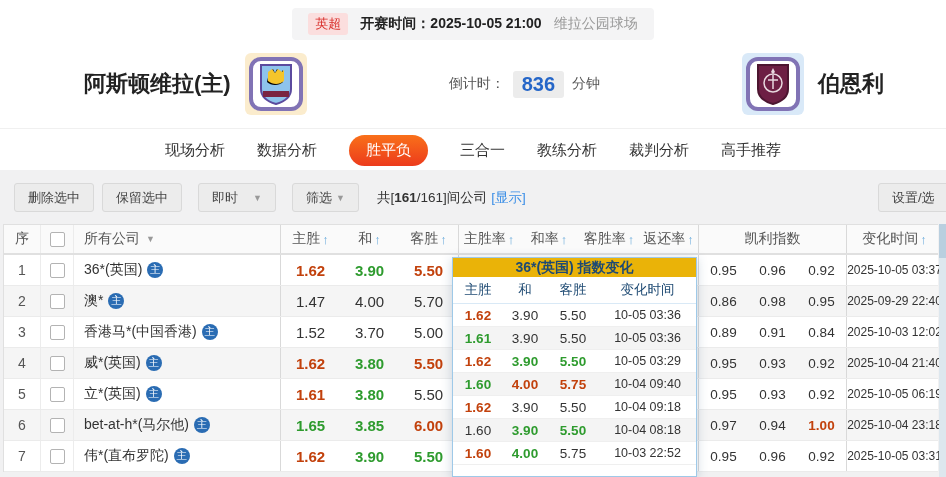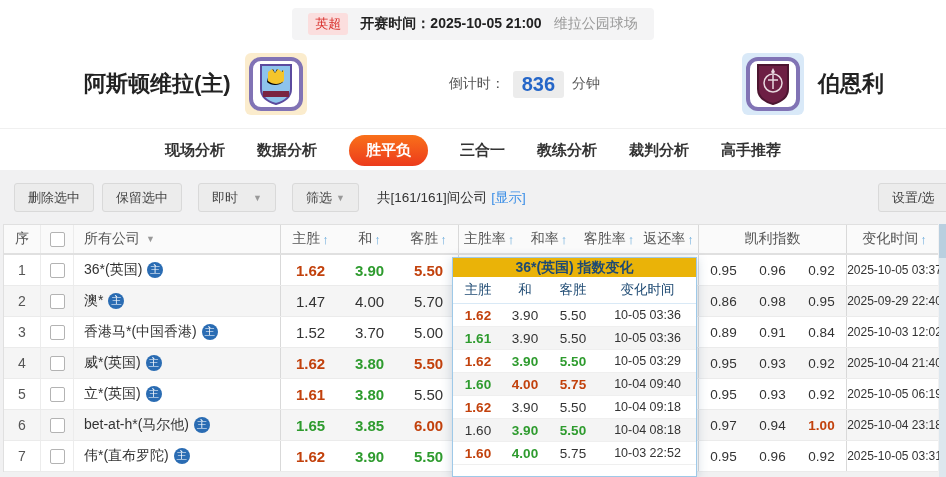--- a/index.html
+++ b/index.html
@@ -19,31 +19,31 @@
   .team-name { font-size:22px; font-weight:bold; color:#222; white-space:nowrap; }
   .crest-box { width:62px; height:62px; border-radius:6px; display:flex; align-items:center; justify-content:center; }
   .crest-box.home { background:#fbeccd; margin-left:14px; }
   .crest-box.away { background:#d9e9f8; margin-right:14px; }
   .crest-inner { width:54px; height:54px; background:#fff; border:4px solid #8173b5; border-radius:12px; display:flex; align-items:center; justify-content:center; }
   .countdown { display:flex; align-items:center; gap:8px; margin:0 auto; font-size:14px; color:#555; }
   .countdown-val { background:#ececec; color:#2566c8; font-size:20px; font-weight:bold; padding:2px 9px; border-radius:3px; }
 
   
   .tabs-row { display:flex; justify-content:center; align-items:center; gap:32px; height:44px; border-top:1px solid #f0f0f0; border-bottom:1px solid #e6e6e6; }
-  .tab { font-size:15px; font-weight:bold; color:#333; cursor:pointer; white-space:nowrap; }
+  .tab { font-size:15px; font-weight:normal; color:#333; cursor:pointer; white-space:nowrap; }
   .tab.active { background:linear-gradient(#f9701a,#ec3b1c); color:#fff; padding:6px 17px; border-radius:17px; }
 
   
   .content { position:absolute; top:170px; left:0; right:0; bottom:0; background:#f1f1f2; }
   .toolbar { display:flex; align-items:center; gap:8px; padding:13px 0 12px 14px; position:relative; }
   .tbtn { background:#ececec; border:1px solid #d9d9d9; border-radius:3px; height:29px; display:flex; align-items:center; padding:0 13px; font-size:13px; color:#444; white-space:nowrap; }
   .dd { justify-content:space-between;margin-left:8px; }
   .dd-caret { color:#999; font-size:9px; margin-left:10px; }
   .count-text { font-size:13.5px; color:#333; margin-left:10px; white-space:nowrap; }
-  .count-text b { font-weight:normal; }
+  .count-text b { font-weight:bold; }
   .show-link { color:#3a8ee6; margin-left:4px; cursor:pointer; }
   .settings-btn { position:absolute; left:878px; top:13px; width:92px; }
 
   
   .table-wrap { margin-left:3px; width:935px; background:#fff; border-left:1px solid #e0e0e0; border-top:1px solid #e0e0e0; }
   .grid { display:grid; grid-template-columns:37px 33px 207px 59px 59px 60px 60px 60px 60px 60px 49px 49px 50px 95px; }
   .thead { height:30px; background:#fafafa; border-bottom:2px solid #e0e0e0; font-size:14px; color:#555; }
   .hc { display:flex; align-items:center; justify-content:center; white-space:nowrap; }
   .hc.left { justify-content:flex-start; padding-left:10px; }
   .kelly-span { grid-column:11/14; }

